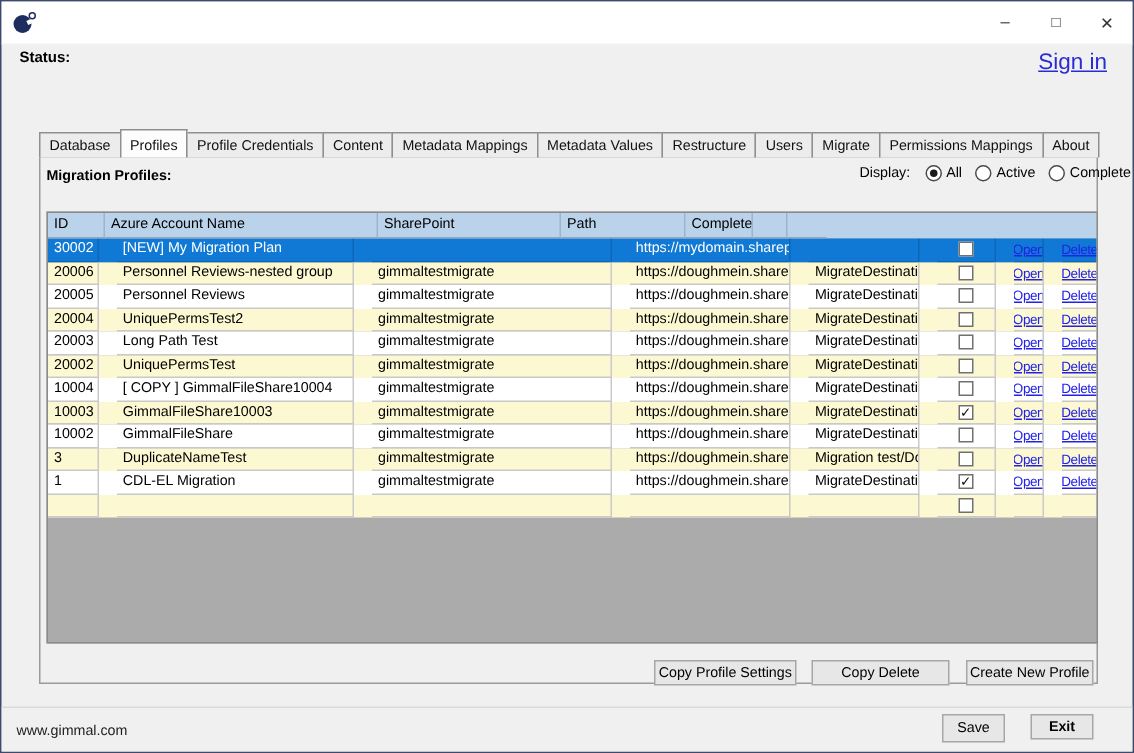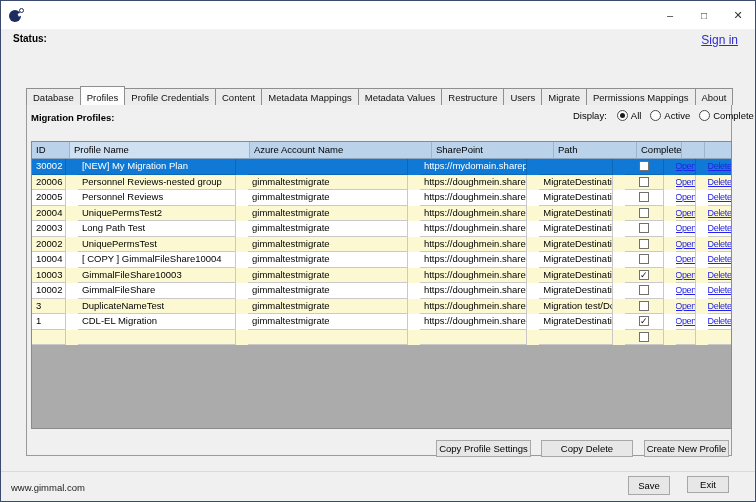--- a/index.html
+++ b/index.html
@@ -11,21 +11,21 @@
   .logo-c{position:absolute;left:0;top:1px;width:12px;height:12px;border-radius:50%;background:#1d2e5e;}
   .logo-c::after{content:'';position:absolute;right:-1px;top:3px;width:4px;height:3px;background:#fff;transform:rotate(-25deg);}
   .logo-dot{position:absolute;right:-2px;top:-1px;width:3px;height:3px;border:1px solid #1d2e5e;border-radius:50%;background:#fff;}
   .titletext{font-size:10px;color:#111;margin-left:7px;white-space:nowrap;}
   .win-controls{margin-left:auto;display:flex;height:100%;}
   .wbtn{width:34px;display:flex;align-items:center;justify-content:center;font-size:11px;color:#333;cursor:default;}
   .wbtn.max{font-size:10px;}
 
   
   .status-label{position:absolute;left:12px;top:32px;font-size:10px;font-weight:bold;color:#000;}
-  .signin{position:absolute;right:17px;top:32px;font-size:12px;color:#2b2bd6;text-decoration:underline;cursor:pointer;}
+  .signin{position:absolute;right:17px;top:32px;font-size:15px;color:#2b2bd6;text-decoration:underline;cursor:pointer;}
 
   
   .tab-strip{position:absolute;left:25px;top:85px;height:19px;display:flex;align-items:flex-end;z-index:3;}
   .tab{box-sizing:border-box;height:17px;border:1px solid #8f8f8f;border-bottom:none;background:#ececec;font-size:9.5px;line-height:15px;padding:1px 6px 0 6px;white-space:nowrap;margin-right:-1px;color:#111;cursor:default;}
   .tab.active{height:19px;background:#fdfdfd;position:relative;z-index:4;padding-top:3px;}
   .tab-page{position:absolute;left:25px;top:103px;width:706px;height:352px;box-sizing:border-box;border:1px solid #9a9a9a;background:#f0f0f0;}
 
   .mp-label{position:absolute;left:30px;top:111px;font-size:9.5px;font-weight:bold;color:#000;z-index:5;}
   .display-group{position:absolute;left:572px;top:109px;display:flex;align-items:center;font-size:9.5px;z-index:5;}
   .display-label{margin-right:10px;}
@@ -48,21 +48,21 @@
   .glink{color:var(--link,#2222e8);text-decoration:underline;font-size:9px;cursor:pointer;letter-spacing:-0.3px;}
 
   
   .profile-actions{position:absolute;left:435px;top:439px;display:flex;z-index:6;}
   .btn{box-sizing:border-box;background:#e7e7e7;border:1px solid #a7a7a7;font-family:"Liberation Sans",sans-serif;font-size:9.5px;color:#000;height:17px;padding:0;cursor:default;}
 
   
   .footer{position:absolute;left:0;right:0;top:470px;height:30px;background:#f0f0f0;border-top:1px solid #dadada;}
   .website{position:absolute;left:10px;top:10px;font-size:9.5px;color:#222;}
   .btn.save{position:absolute;left:627px;top:4px;width:42px;height:19px;}
-  .btn.exit{position:absolute;left:686px;top:4px;width:42px;height:17px;}
+  .btn.exit{position:absolute;left:686px;top:4px;width:42px;height:17px;font-weight:bold;}
 </style>
 </head>
 <body>
 
 <div class="window">
 
   <div class="titlebar">
     <span class="logo">
         <span class="logo-c"></span>
         <span class="logo-dot"></span>
@@ -108,21 +108,20 @@
         <span class="radio-opt">
           <span class="radio"></span>
           <span>Complete</span>
         </span>
       </span>
   </div>
 
   <div class="grid">
     <div class="ghead">
         <div class="hcell" style="width: 38px;">ID</div>
-        <div class="hcell hsel" style="width: 180px;">Profile Name</div>
         <div class="hcell" style="width: 182px;">Azure Account Name</div>
         <div class="hcell" style="width: 122px;">SharePoint</div>
         <div class="hcell" style="width: 83px;">Path</div>
         <div class="hcell" style="width: 45px;">Complete</div>
         <div class="hcell" style="width: 23px;"></div>
         <div class="hcell" style="width: 26px; border-right: none;"></div>
       </div>
     <div>
         <div class="grow sel">
           <div class="cell" style="width: 38px;">30002</div>

